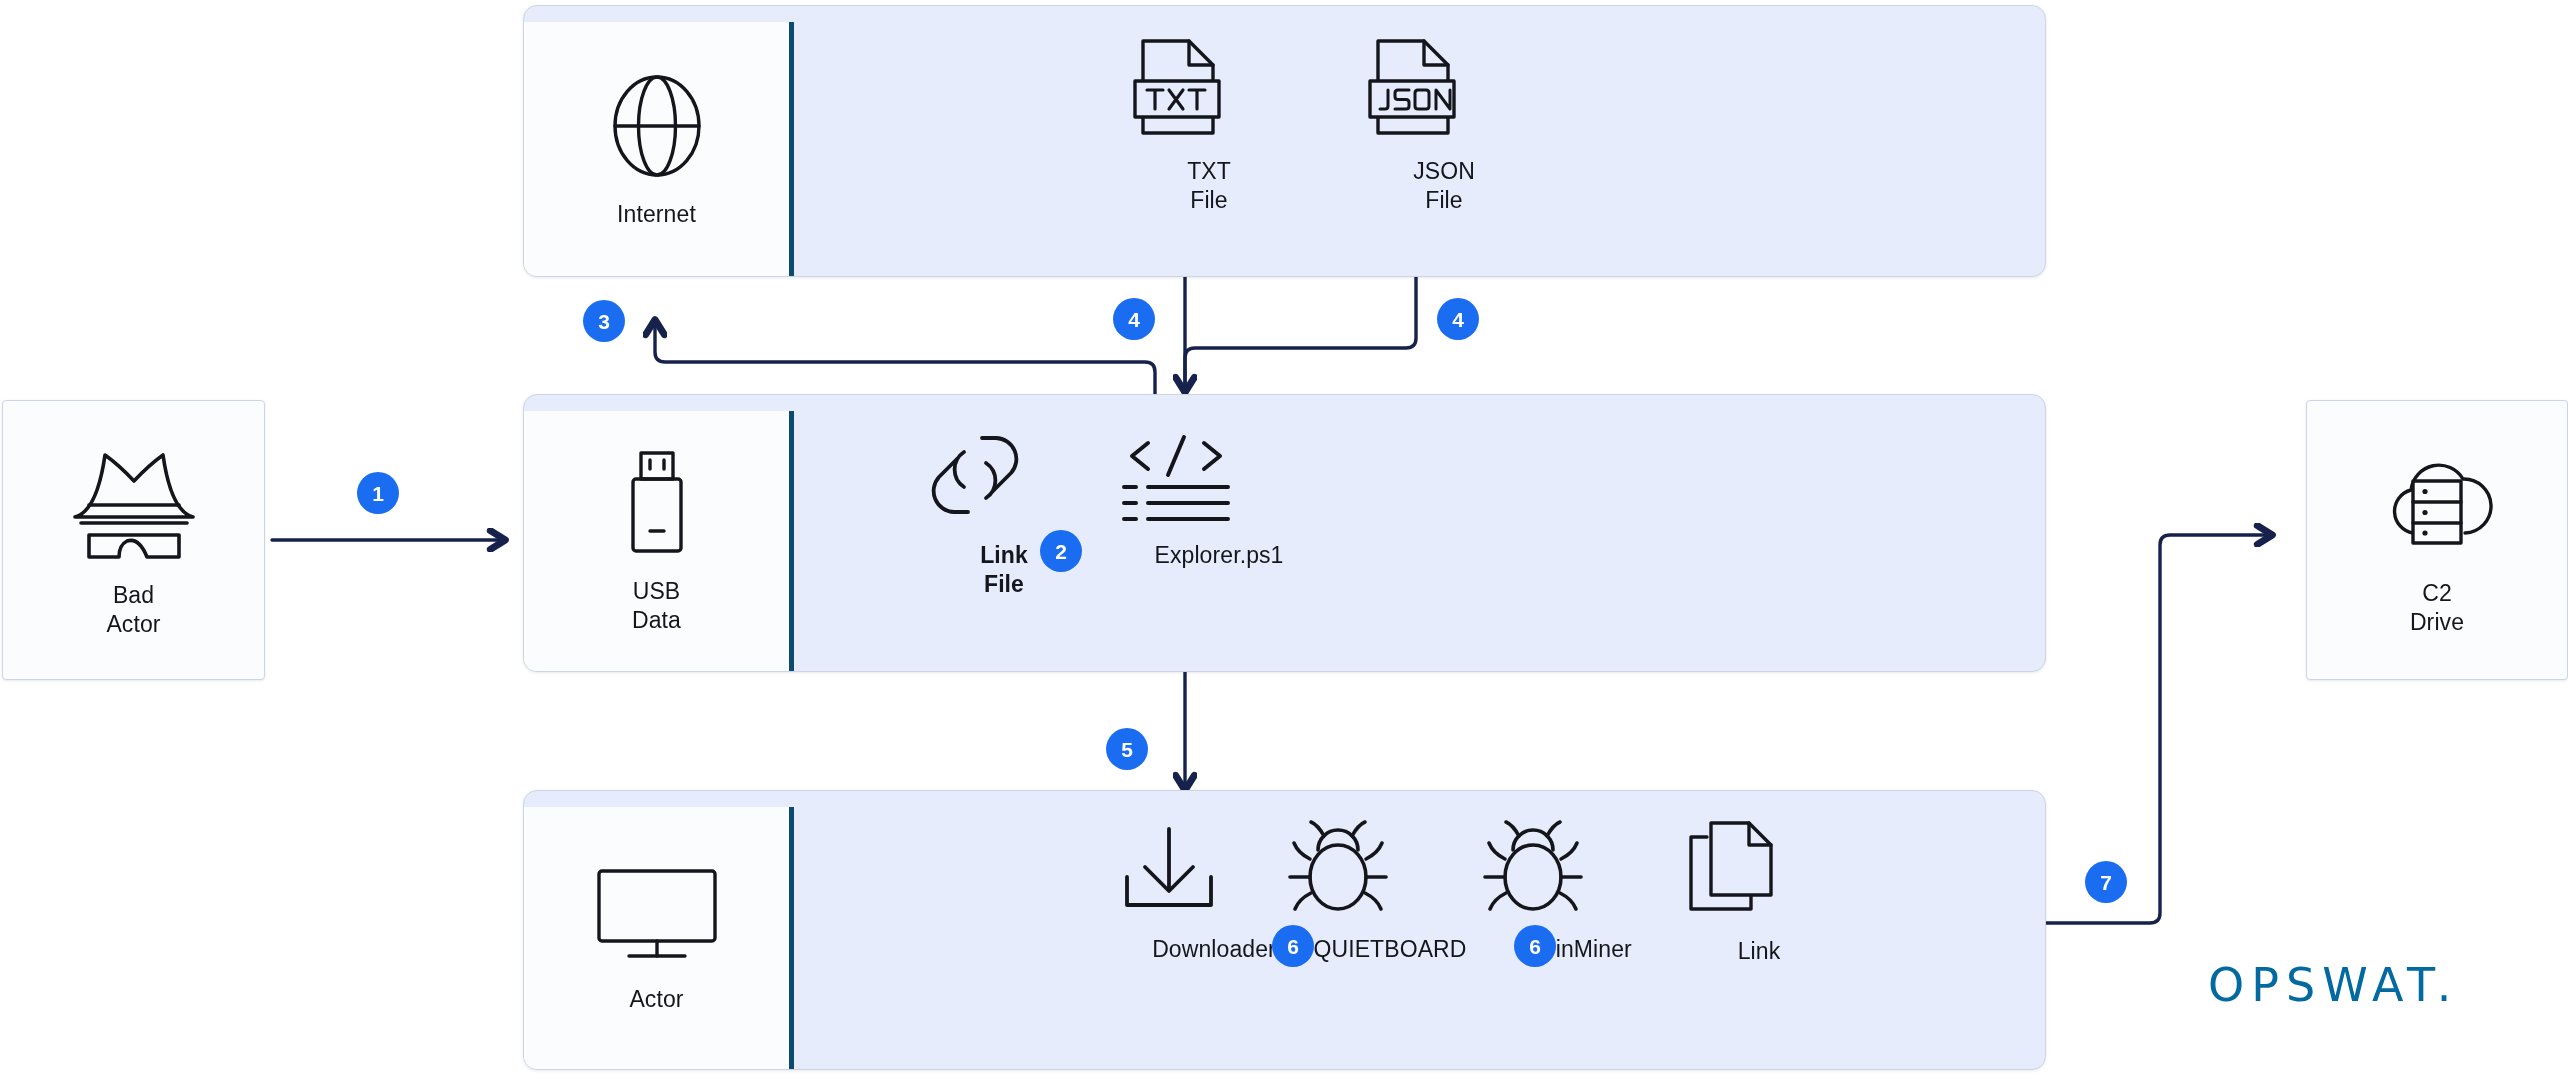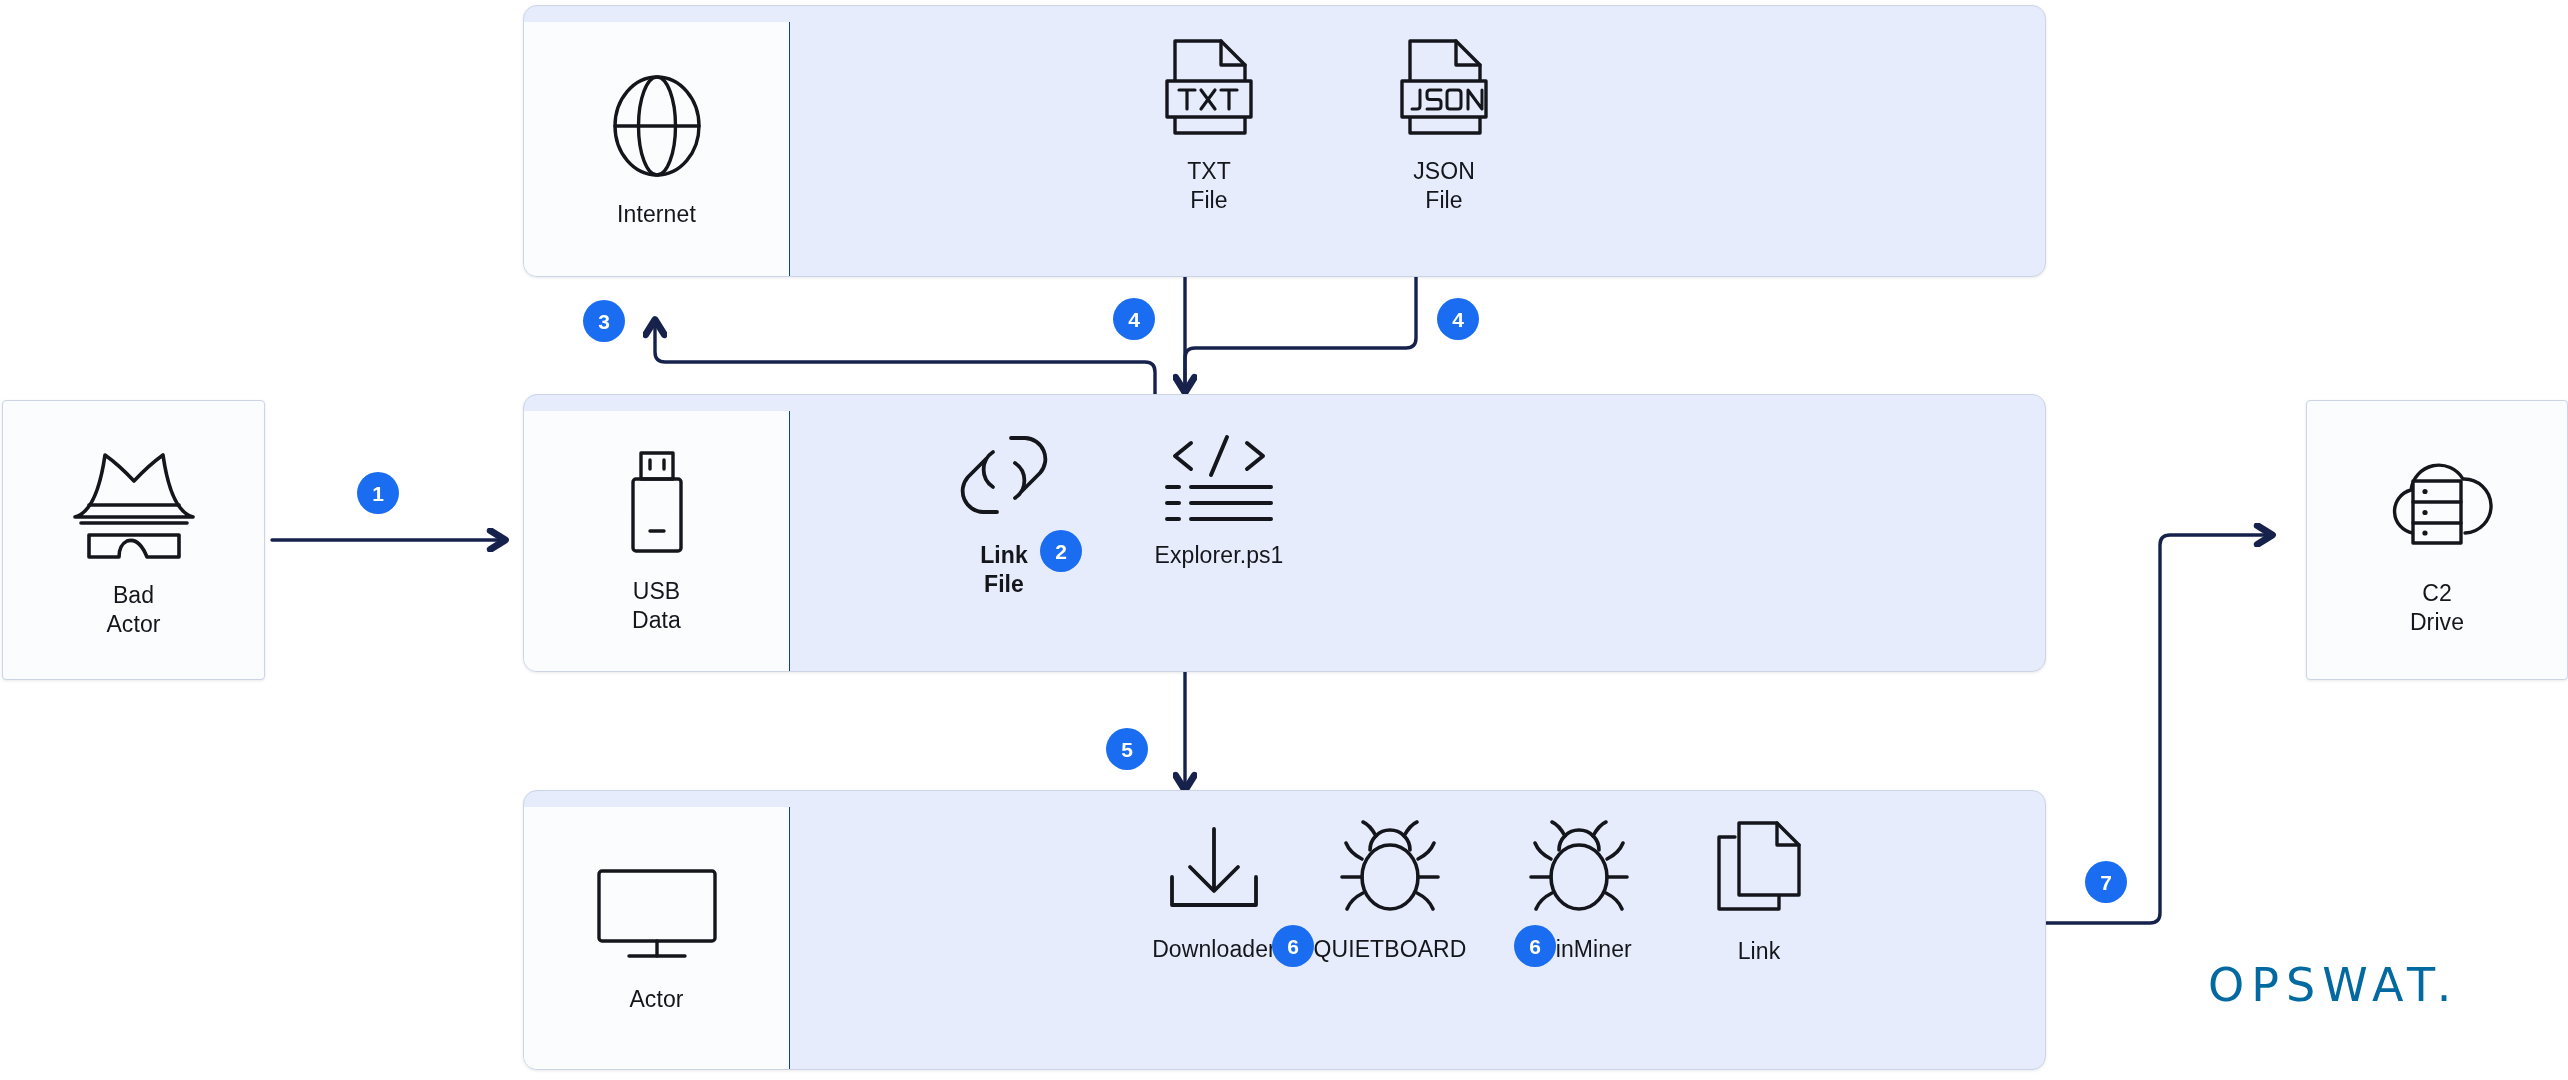--- a/index.html
+++ b/index.html
@@ -18,40 +18,39 @@
     background:#e6ecfb;
     border:1.5px solid #ccd5e6;
     border-radius:14px;
     box-shadow:0 1px 3px rgba(25,40,80,.10);
     overflow:hidden;
     box-sizing:border-box;
   }
   .panel .headcell{
     position:absolute;left:0;top:16px;bottom:0;width:265px;
     background:#fbfcfe;
-    border-right:1px solid #0c4a6e;
+    border-right:5px solid #0c4a6e;
     display:flex;flex-direction:column;
     align-items:center;justify-content:center;
   }
   .solo{
     position:absolute;
     background:#fbfcfe;
     border:1.5px solid #ccd5e6;
     border-radius:4px;
     box-shadow:0 1px 3px rgba(25,40,80,.10);
     display:flex;flex-direction:column;
     align-items:center;justify-content:center;
     box-sizing:border-box;
   }
 
   
   .node{
     position:absolute;
     display:flex;flex-direction:column;
-    align-items:center;
   }
   .node .ico{display:block;}
   .cap{
     margin-top:12px;
     font-size:23px;
     line-height:1.26;
     color:#14161c;
     text-align:center;
     white-space:pre-line;
     letter-spacing:.1px;

